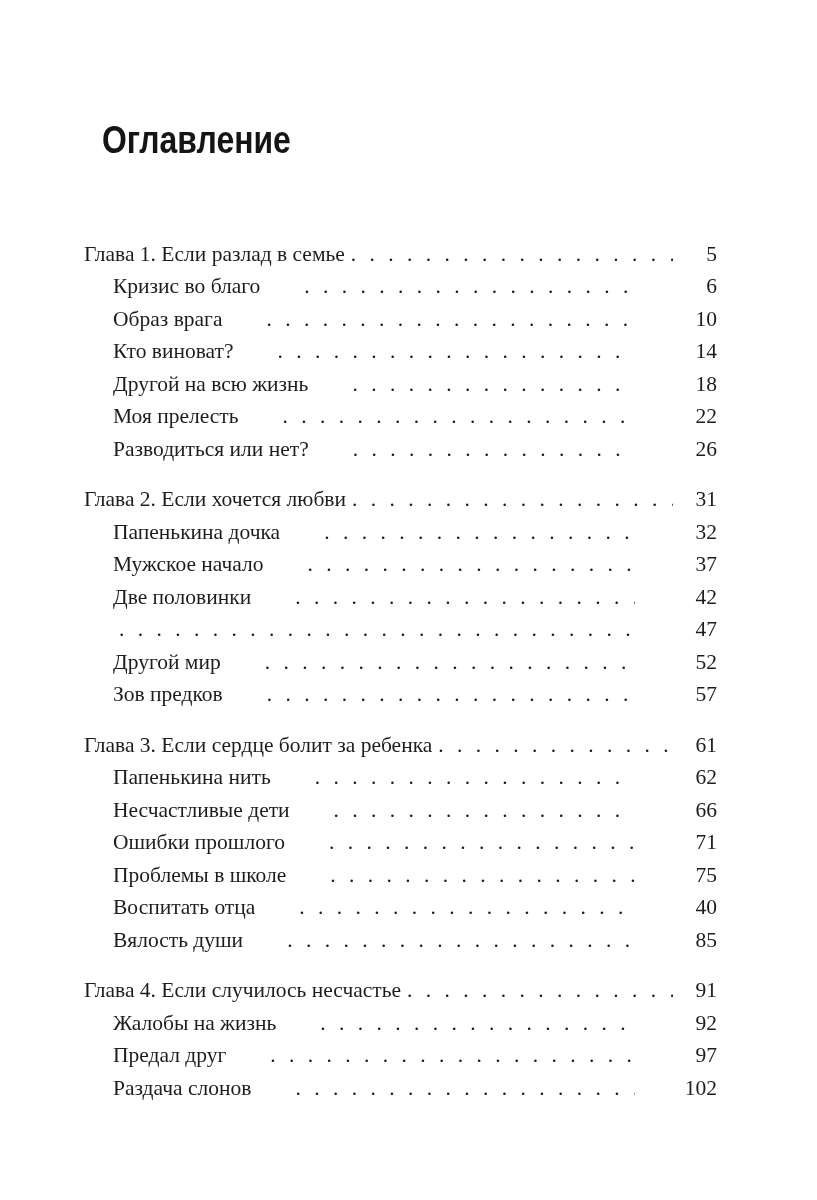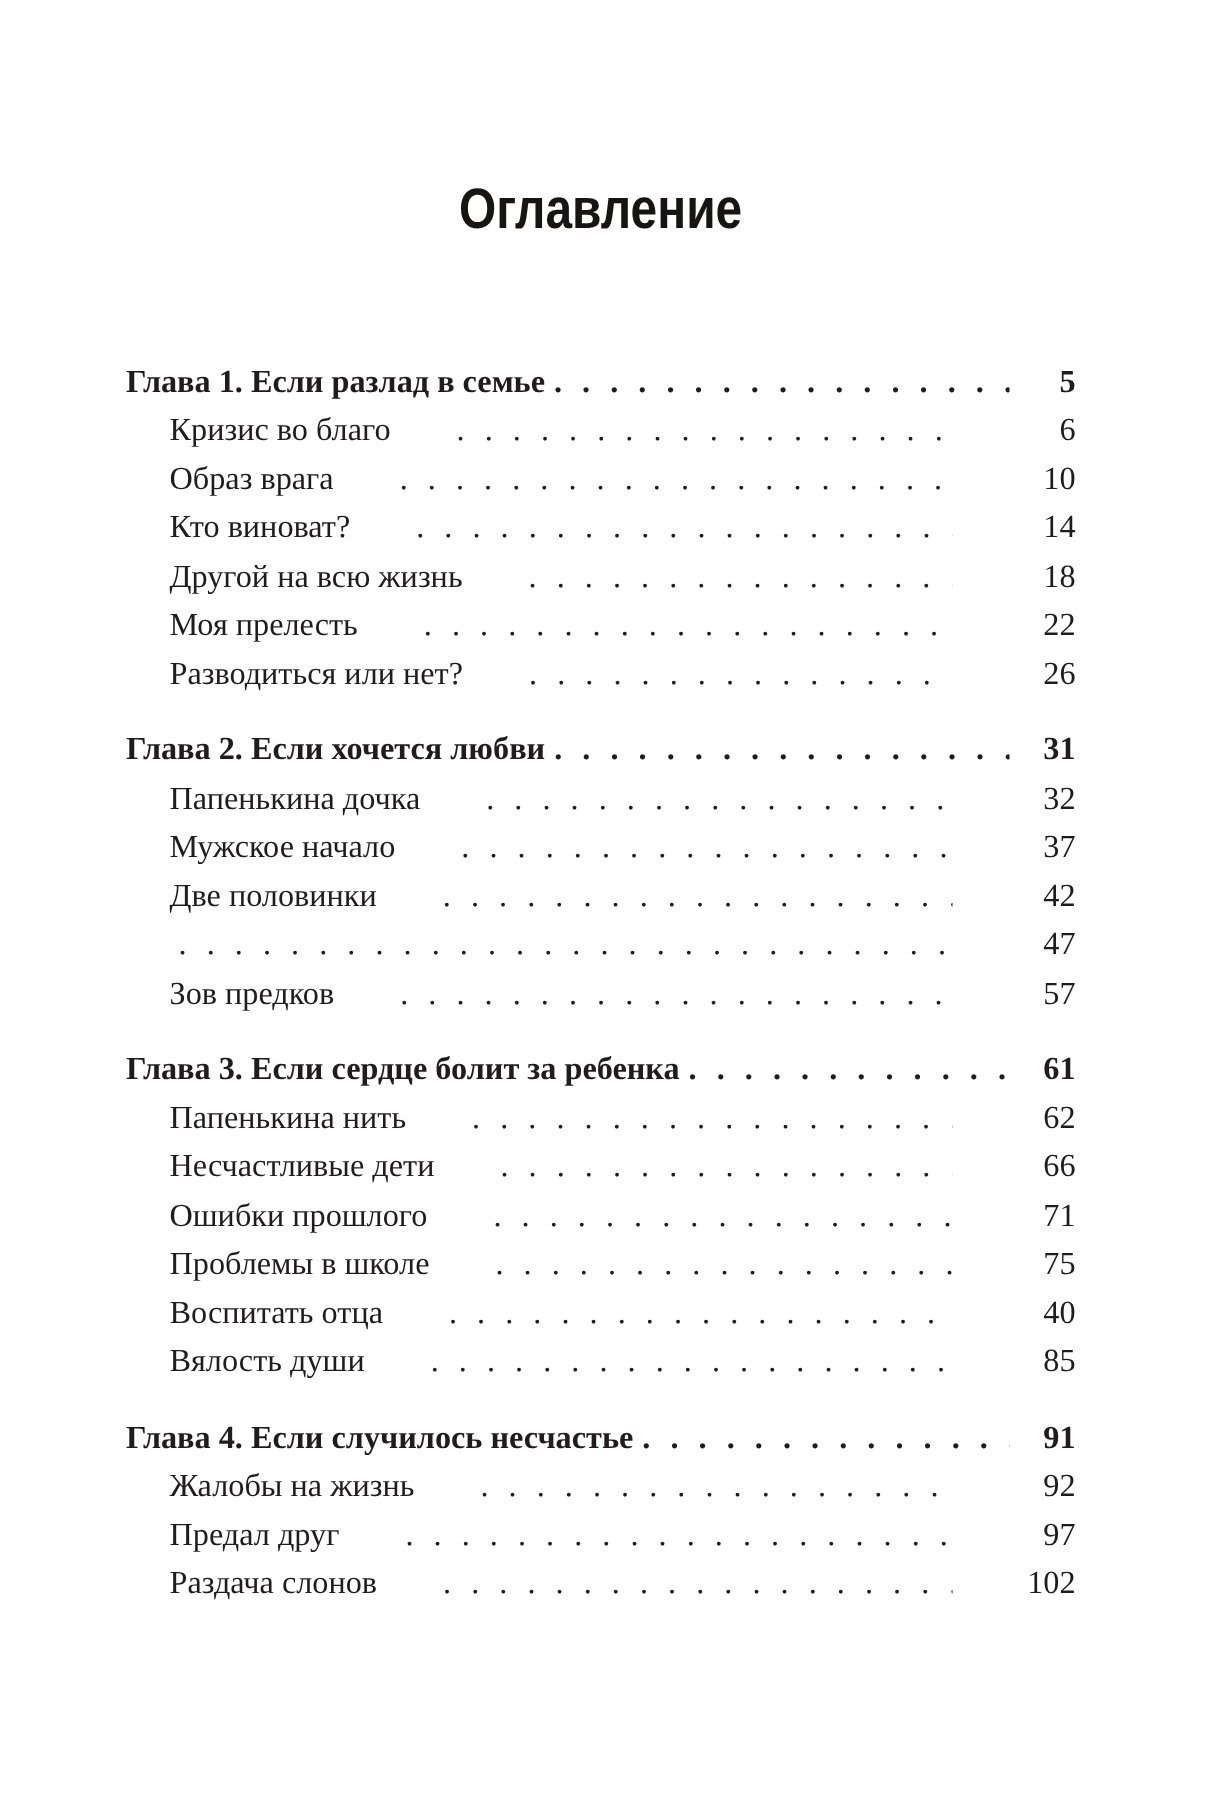--- a/index.html
+++ b/index.html
@@ -15,21 +15,20 @@
     color: #1e1c1c;
   }
   .page {
     box-sizing: border-box;
     width: 817px;
     height: 1200px;
     padding: 0 100px 0 84px;
   }
   h1.page-title {
     margin: 120px 0 0 0;
-    text-align: center;
     font-family: "Liberation Sans", sans-serif;
     font-weight: 700;
     font-size: 38px;
     line-height: 1.1;
     color: #171513;
   }
   h1.page-title .squeeze {
     display: inline-block;
     transform: scaleX(0.84);
     transform-origin: center;
@@ -39,21 +38,21 @@
     margin-top: 76px;
     font-size: 21.5px;
   }
   .row {
     display: flex;
     align-items: baseline;
     line-height: 32.5px;
     white-space: nowrap;
   }
   .row.chapter {
-    font-weight: 700;
+    font-weight: 400;
     margin-top: 18px;
     justify-content: flex-end;
   }
   .toc > .row:first-child {
     margin-top: 0;
   }
   .row.sub {
     padding-left: 29px;
     gap: 38px;
   }
@@ -135,20 +134,25 @@
       <div class="row sub">
         <span class="title">Две половинки</span>
         <span class="leader"></span>
         <span class="pagenum">42</span>
       </div>
       <div class="row sub">
         <span class="leader"></span>
         <span class="pagenum">47</span>
       </div>
       <div class="row sub">
+        <span class="title">Другой мир</span>
+        <span class="leader"></span>
+        <span class="pagenum">52</span>
+      </div>
+      <div class="row sub">
         <span class="title">Зов предков</span>
         <span class="leader"></span>
         <span class="pagenum">57</span>
       </div>
       <div class="row chapter">
         <span class="title">Глава 3. Если сердце болит за ребенка</span>
         <span class="leader"></span>
         <span class="pagenum">61</span>
       </div>
       <div class="row sub">

